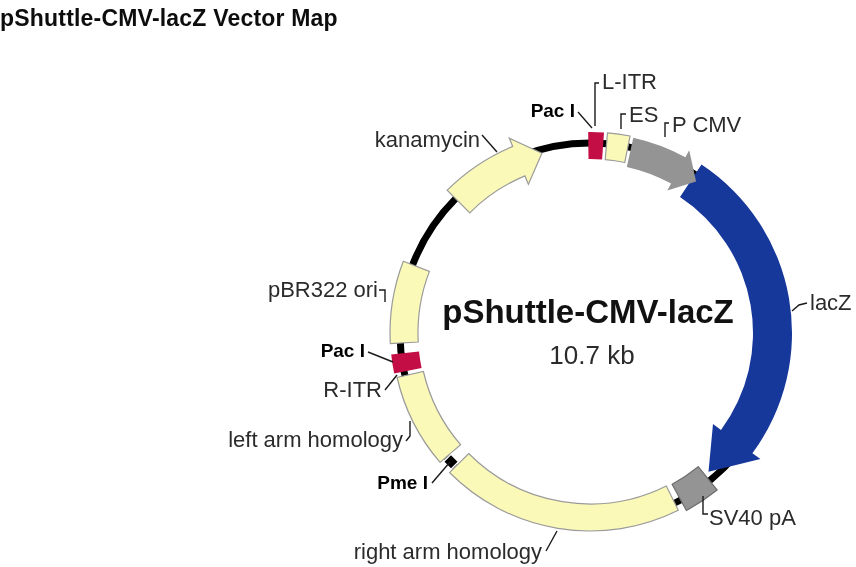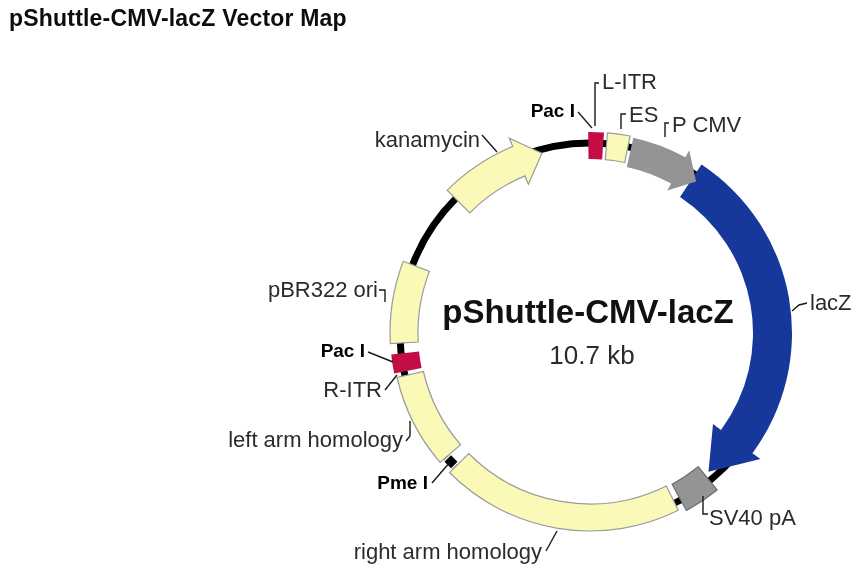--- a/index.html
+++ b/index.html
@@ -1,18 +1,18 @@
 <!DOCTYPE html>
 <html><head>
 <meta charset="utf-8">
 <style>
   html,body{margin:0;padding:0;background:#fff;}
   body{width:856px;height:567px;position:relative;overflow:hidden;
        font-family:"Liberation Sans",sans-serif;}
-  .page-title{position:absolute;left:9px;top:5px;font-size:23px;font-weight:700;
+  .page-title{position:absolute;left:0;top:5px;font-size:23px;font-weight:700;
               color:#0d0d0d;letter-spacing:0.2px;}
   svg{position:absolute;left:0;top:0;}
   .lbl{font-family:"Liberation Sans",sans-serif;}
   .center-name{font-family:"Liberation Sans",sans-serif;font-weight:700;font-size:33px;fill:#111;}
   .center-size{font-family:"Liberation Sans",sans-serif;font-weight:400;font-size:26px;fill:#2b2b2b;}
 </style>
 </head>
 <body>
 
 <div class="page-title">pShuttle-CMV-lacZ Vector Map</div>

